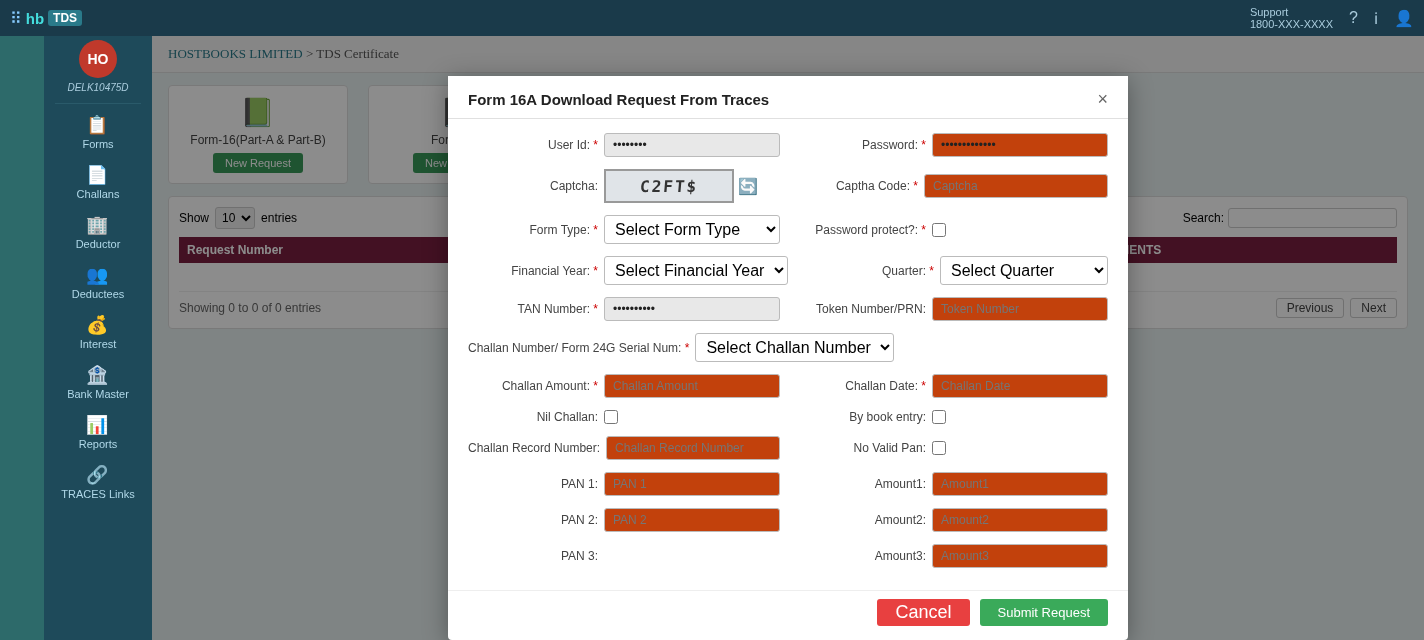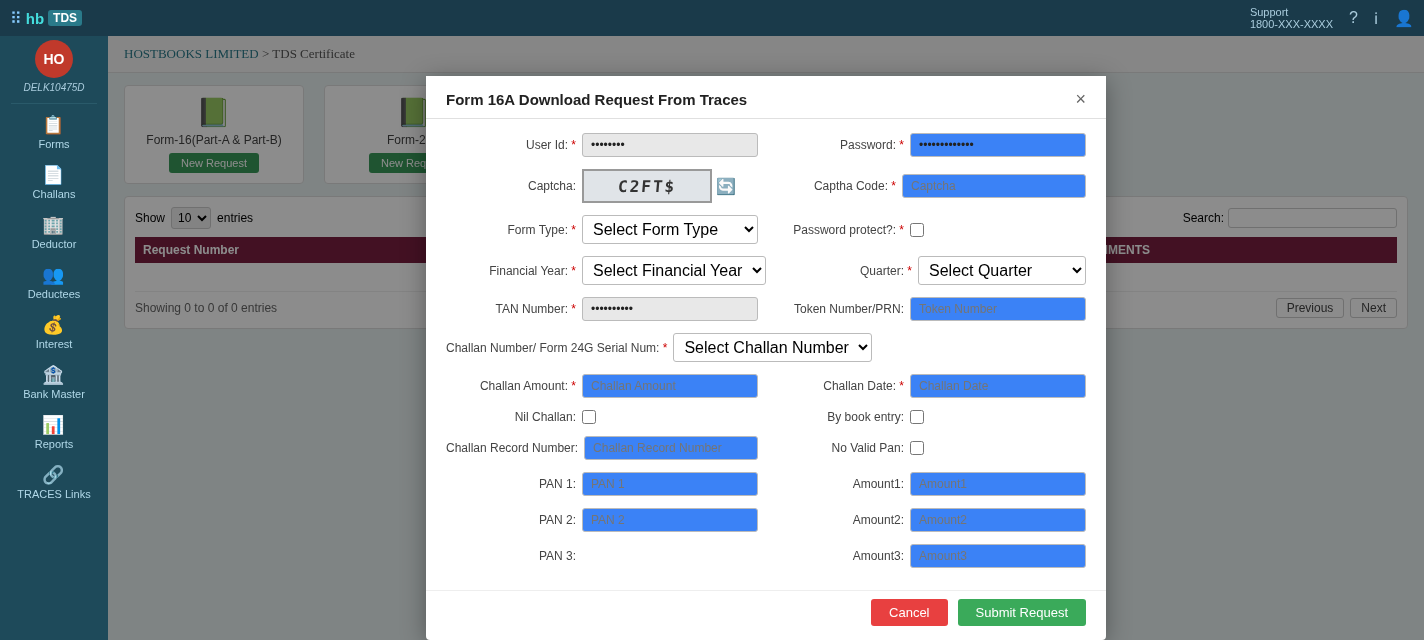--- a/index.html
+++ b/index.html
@@ -11,21 +11,21 @@
       height: 36px;
       display: flex;
       align-items: center;
       padding: 0 10px;
       gap: 8px;
     }
     .topnav-spacer { flex: 1; }
     .topnav-icon { color: #acd; font-size: 16px; cursor: pointer; margin-left: 8px; }
 
     
-    .layout { display: flex; height: calc(640px - 36px); }
+    .layout { display: flex; height: calc(640px - 36px); margin-left: 44px; }
     .sidebar {
       width: 108px;
       background: #1e4a5a;
       display: flex;
       flex-direction: column;
       align-items: center;
       padding-top: 4px;
       gap: 2px;
       overflow-y: auto;
     }
@@ -125,42 +125,42 @@
     .modal-close {
       background: none; border: none; font-size: 18px; cursor: pointer; color: #666;
       line-height: 1;
     }
     .modal-body { padding: 14px 20px 10px; }
     .form-row { display: flex; align-items: center; gap: 6px; margin-bottom: 6px; }
     .form-label { min-width: 130px; text-align: right; font-size: 12px; color: #444; flex-shrink: 0; }
     .form-label .req { color: #c00; }
     .form-input {
       flex: 1; border: 1px solid #bbb; border-radius: 3px; padding: 4px 8px;
-      font-size: 12px; color: #222; background: #3b82f6;
+      font-size: 12px; color: #222; background: #c2410c;
     }
     .form-input:disabled { background: #f0f0f0; }
     .form-input.grey-bg { background: #e8e8e8; }
     .form-select {
       flex: 1; border: 1px solid #bbb; border-radius: 3px; padding: 4px 6px;
       font-size: 16px; background: #fff;
     }
     .captcha-row { display: flex; align-items: center; gap: 4px; }
     .captcha-img {
       border: 2px solid #999; background: #e0e4e8;
       width: 130px; height: 34px;
       display: flex; align-items: center; justify-content: center;
       font-family: 'Courier New', monospace; font-size: 18px; font-weight: bold;
       color: #333; letter-spacing: 4px; position: relative; overflow: hidden;
     }
     .captcha-refresh { color: #2a8a4a; font-size: 16px; cursor: pointer; }
     .form-checkbox { width: 14px; height: 14px; cursor: pointer; }
     .modal-footer { display: flex; justify-content: flex-end; gap: 10px; padding: 8px 20px 14px; border-top: 1px solid #eee; }
     .btn-cancel {
       background: #e84040; color: #fff; border: none; border-radius: 3px;
-      padding: 0 18px; font-size: 13px; cursor: pointer;
+      padding: 0 18px; font-size: 18px; cursor: pointer;
     }
     .btn-submit {
       background: #3aaa5a; color: #fff; border: none; border-radius: 3px;
       padding: 6px 18px; font-size: 13px; cursor: pointer;
     }
   </style>
 </head>
 <body>
 
 <div class="topnav">

